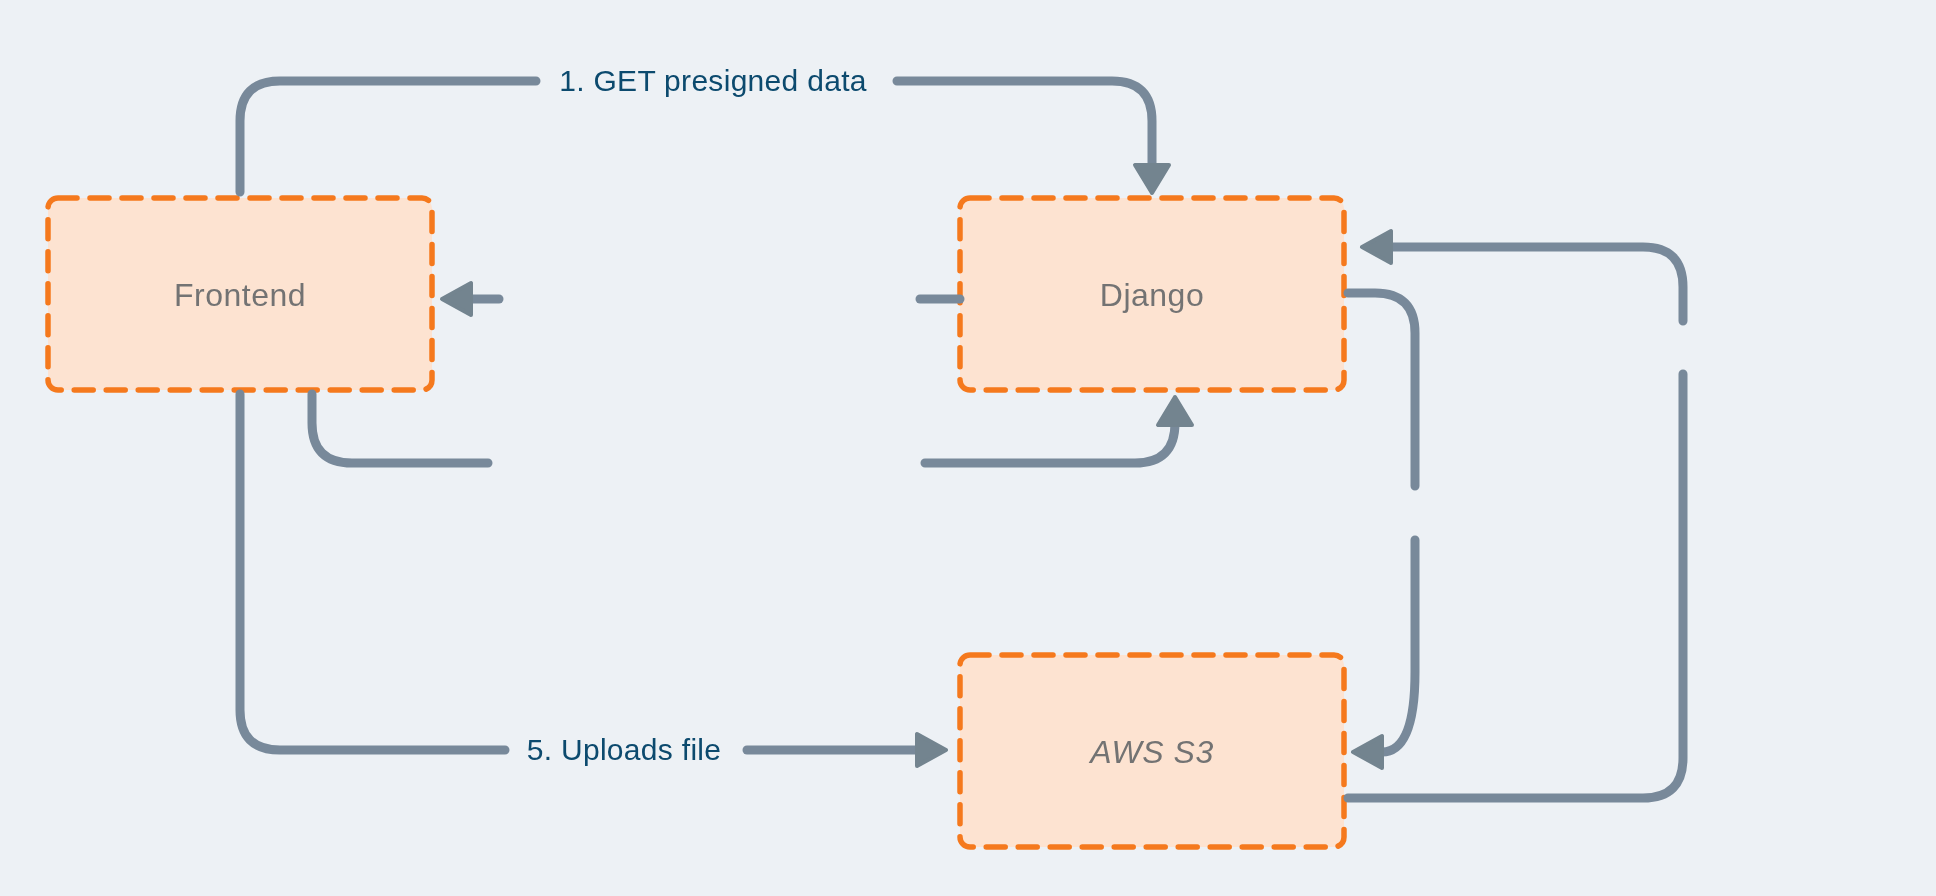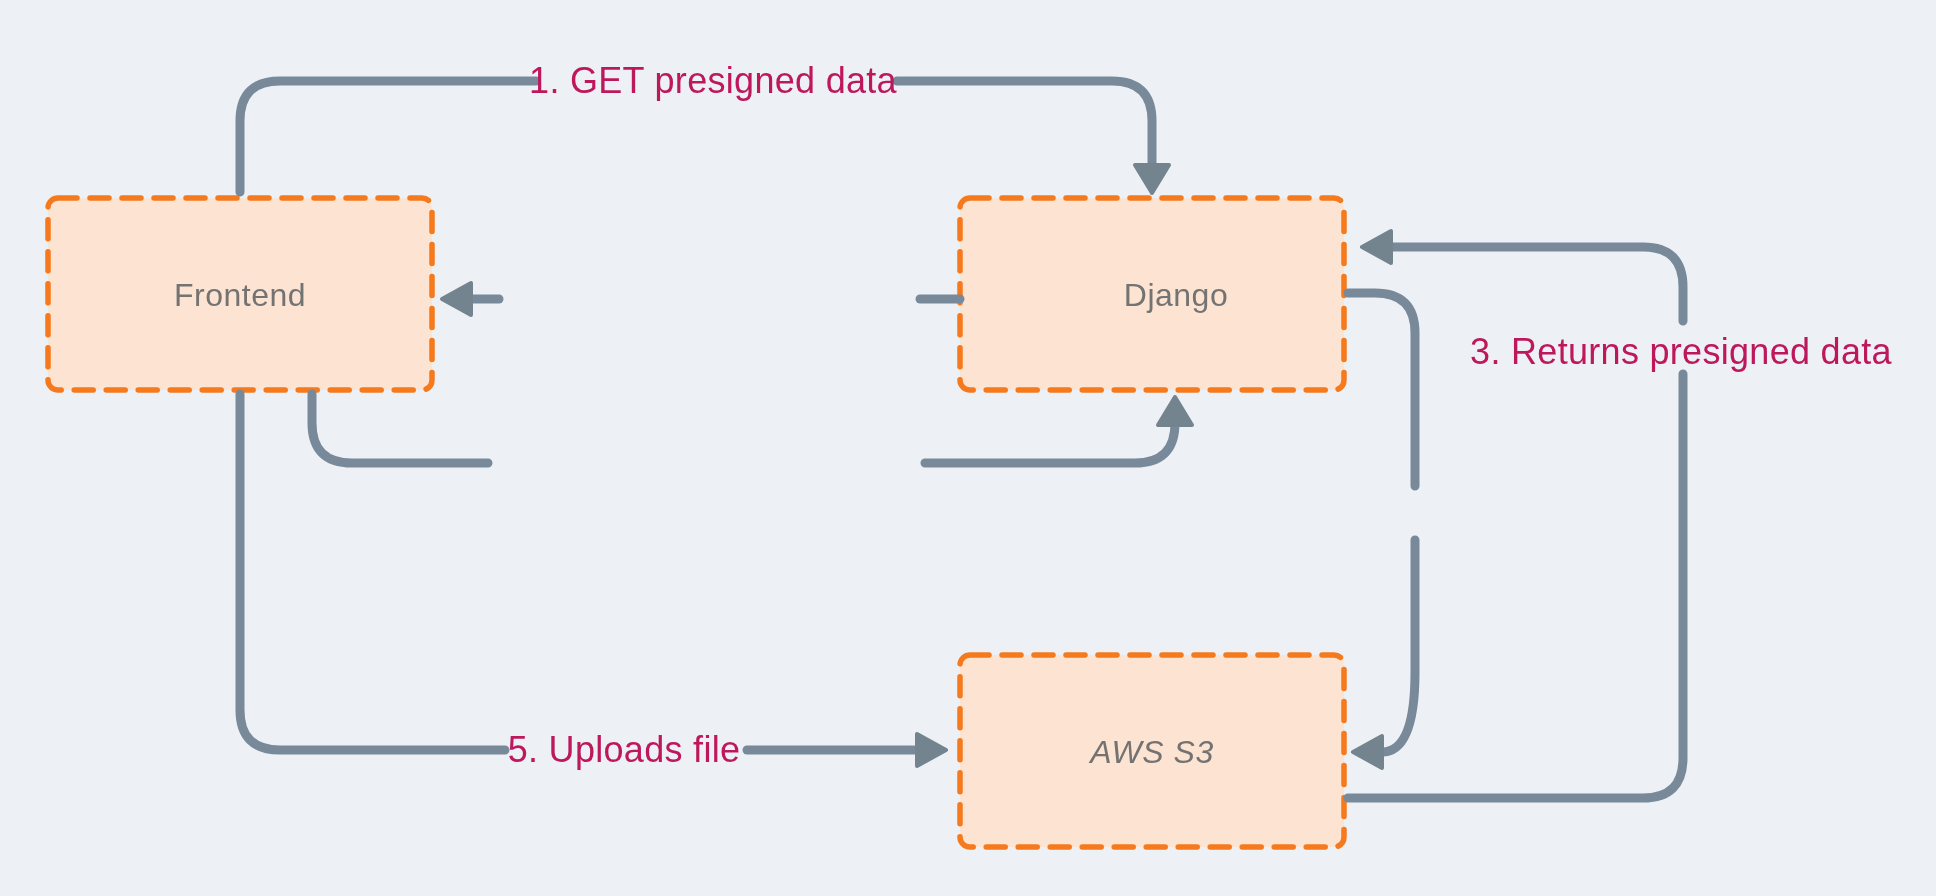--- a/index.html
+++ b/index.html
@@ -15,22 +15,22 @@
     position:absolute;
     transform:translate(-50%,-50%);
     font-size:32px;
     color:#737373;
     letter-spacing:0.5px;
     white-space:pre;
   }
   .edge-label{
     position:absolute;
     transform:translate(-50%,-50%);
-    font-size:36px;
-    color:#be185d;
+    font-size:30px;
+    color:#0c4a6e;
     letter-spacing:0.3px;
     white-space:pre;
   }
 </style>
 </head>
 <body>
 
 <div class="stage">
 
   <svg width="1936" height="896" viewBox="0 0 1936 896">
@@ -67,20 +67,19 @@
       <polygon points="1152,193 1135,165 1169,165"></polygon>
       <polygon points="442,299 471,283 471,315"></polygon>
       <polygon points="1175,397 1158,425 1192,425"></polygon>
       <polygon points="1353,752 1382,736 1382,768"></polygon>
       <polygon points="1362,247 1391,231 1391,263"></polygon>
       <polygon points="946,750 917,734 917,766"></polygon>
     </g>
   </svg>
 
   <div class="node-label" style="left:240px;top:295px;">Frontend</div>
-  <div class="node-label" style="left:1152px;top:295px;margin-left:24px;">Django</div>
+  <div class="node-label" style="left:1152px;top:295px;">Django</div>
   <div class="node-label" style="left:1152px;top:752px;font-style:italic;">AWS S3</div>
 
   <div class="edge-label" style="left:713px;top:81px;">1. GET presigned data</div>
-  <div class="edge-label" style="left:1681px;top:352px;">3. Returns presigned data</div>
   <div class="edge-label" style="left:624px;top:750px;text-align:right;">5. Uploads file</div>
 
 </div>
 
 </body></html>

